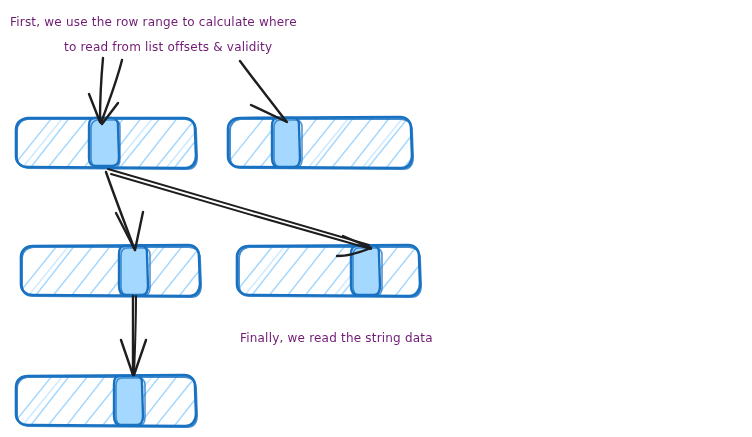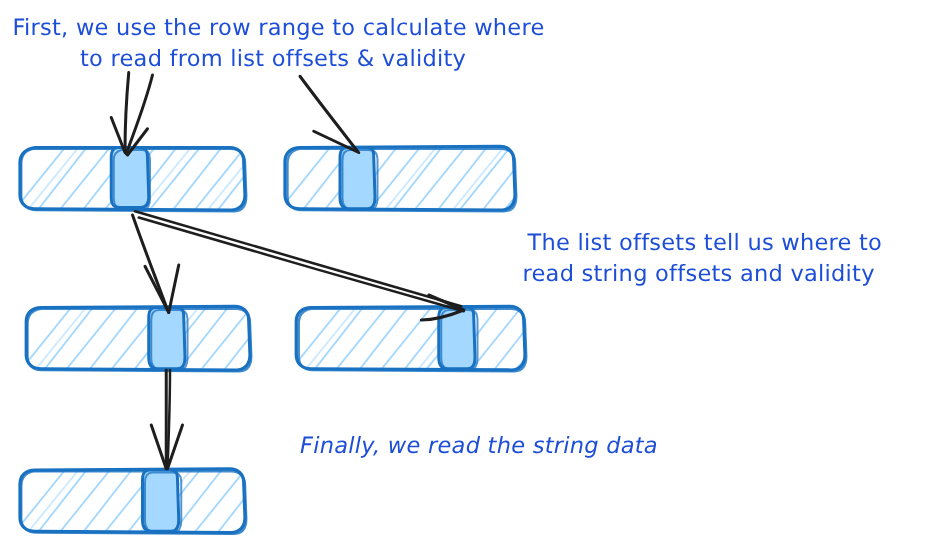--- a/index.html
+++ b/index.html
@@ -10,23 +10,23 @@
   #canvas {
     position: relative;
     width: 752px;
     height: 437px;
     background: #ffffff;
     overflow: hidden;
     font-family: "DejaVu Sans", sans-serif;
   }
   .annot {
     position: absolute;
-    color: #1d4ed8;
+    color: #701a75;
     font-family: "DejaVu Sans", sans-serif;
-    font-size: 18px;
+    font-size: 12px;
     line-height: 25px;
     white-space: pre;
     letter-spacing: 0.2px;
   }
   svg.layer {
     position: absolute;
     left: 0;
     top: 0;
     width: 752px;
     height: 437px;
@@ -236,19 +236,17 @@
       <path class="arrow" d="M133,296 C133,322 133,350 133,374"></path>
       <path class="arrow thin" d="M136,296 C136,322 135,350 134,374"></path>
       <path class="arrow" d="M121,340 L133,375"></path>
       <path class="arrow" d="M146,340 L134,375"></path>
     </g>
   </svg>
 
   <div class="annot" style="left:10px; top:10px;"><span>First, we use the row range to calculate where</span>
 <span style="margin-left:54px;">to read from list offsets &amp; validity</span></div>
 
-  <div class="annot" style="left:422px; top:182px;"><span>The list offsets tell us where to</span>
-<span style="margin-left:-4px;">read string offsets and validity</span></div>
-
-  <div class="annot" style="left:240px; top:344px;font-style:italic;"><span>Finally, we read the string data</span></div>
+
+  <div class="annot" style="left:240px; top:326px;"><span>Finally, we read the string data</span></div>
 
 
 </div>
 
 </body></html>

